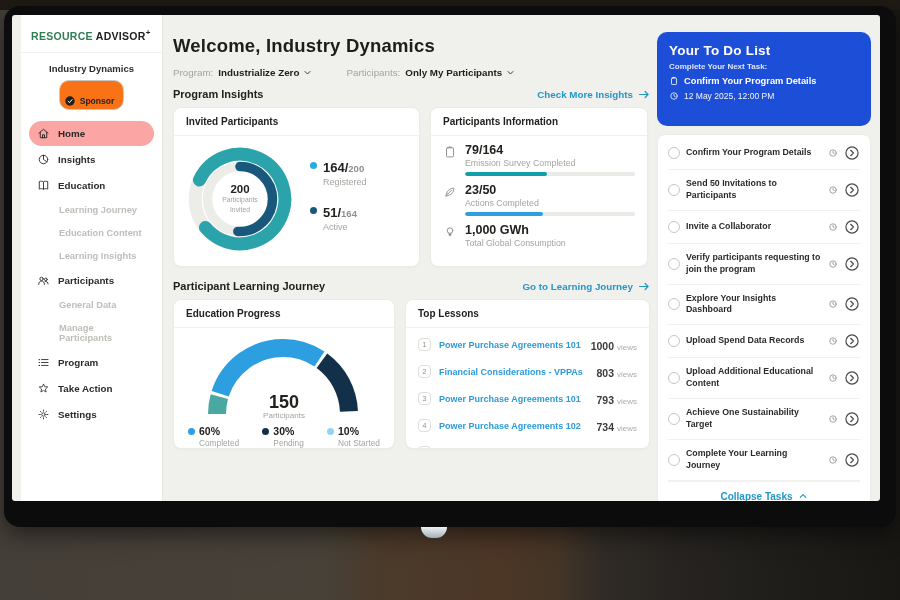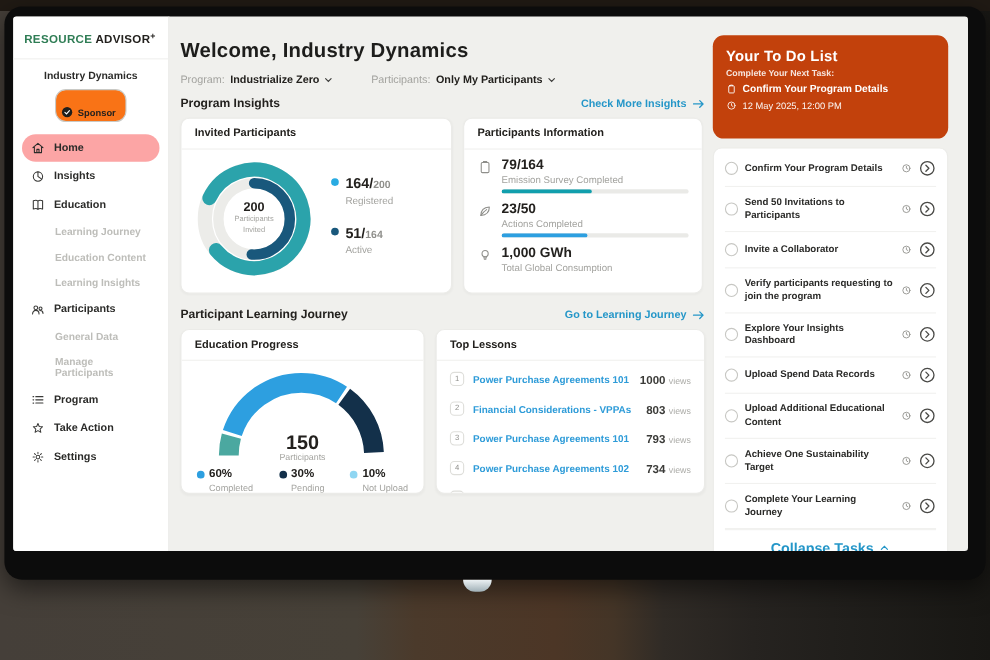--- a/index.html
+++ b/index.html
@@ -4,21 +4,21 @@
 <style>
   *{box-sizing:border-box;margin:0;padding:0}
   body{position:relative;width:900px;height:600px;margin:0;overflow:hidden;background:#39332D;
        font-family:"Liberation Sans","DejaVu Sans",sans-serif;}
   svg{display:block}
   
   .bg-bands{position:absolute;inset:0;background:linear-gradient(90deg,#453F39 0%,#474138 36%,#4B3A2B 42%,#4C3626 56%,#443527 62%,#302B26 67%,#262320 76%,#211F1C 84%,#181714 100%);}
   .bg-top{position:absolute;left:0;right:0;top:0;height:10px;background:#201A14;}
   .monitor{position:absolute;left:4px;top:6px;width:892px;height:521px;background:#0C0C0C;border-radius:16px;box-shadow:0 8px 22px rgba(0,0,0,.5);}
   .power-led{position:absolute;left:421px;top:527px;width:26px;height:11px;border-radius:0 0 13px 13px;background:linear-gradient(#EDF2F4,#9FAFB6);}
-  .screen{position:absolute;left:12px;top:15px;width:868px;height:486px;background:#F0F0ED;border-radius:3px;overflow:hidden;display:flex;}
+  .screen{position:absolute;left:12px;top:15px;width:868px;height:486px;background:#F0F0ED;border-radius:3px;overflow:hidden;display:flex;justify-content:center;}
   
   .sidebar{width:142px;background:#FFF;border-right:1px solid #E7E7E4;flex-shrink:0;}
   .logo{padding:13px 10px 10px;font-size:10.5px;font-weight:bold;letter-spacing:.3px;border-bottom:1px solid #F0F0EE;white-space:nowrap;}
   .logo .g{color:#2F7D55}.logo .d{color:#23211E}.logo .p{color:#23211E;font-size:8px;vertical-align:super}
   .org{font-size:9.5px;font-weight:bold;color:#2B2B29;text-align:center;margin-top:10px;}
   .badge{display:flex;align-items:center;gap:4px;margin:6px auto 9px;width:fit-content;border:1px solid #C9C9C5;border-radius:10px;padding:14px 9px 2px 4px;font-size:8.5px;font-weight:bold;color:#23211E;background:#f97316;}
   .nav{padding:2px 8px;}
   .nav-item{display:flex;align-items:center;gap:8px;padding:6px 8px;font-size:9.8px;font-weight:bold;color:#2B2B29;border-radius:14px;margin-bottom:1px;cursor:pointer;}
   .nav-item.active{background:#fca5a5;}
   .nav-item.sub{padding-left:30px;color:#BDBDB9;font-size:9.3px;}
@@ -86,21 +86,21 @@
   .todo-date{display:flex;align-items:center;gap:5px;font-size:8.5px;margin-top:5px;opacity:.95;}
   .todo-ring{position:relative;width:62px;height:62px;flex-shrink:0;margin-top:2px;}
   .todo-counter{position:absolute;inset:0;display:flex;align-items:center;justify-content:center;font-size:13px;font-weight:bold;}
   .tasks-card{background:#FFF;border-radius:8px;margin-top:8px;padding:2px 10px 0;border:1px solid #EBEBE8;}
   .task-row{display:flex;align-items:center;gap:6px;padding:8px 0;border-bottom:1px solid #F1F1EF;cursor:pointer;}
   .task-row:last-of-type{border-bottom:none;}
   .task-check{width:12px;height:12px;border:1.4px solid #C7C7C3;border-radius:50%;flex-shrink:0;cursor:pointer;}
   .task-label{flex:1;font-size:8.8px;font-weight:bold;color:#2B2B29;line-height:1.35;}
   .task-clock{color:#8F8F8B;flex-shrink:0;display:flex;}
   .task-go{color:#4A4A47;flex-shrink:0;display:flex;cursor:pointer;}
-  .collapse-row{display:flex;align-items:center;justify-content:center;gap:5px;padding:9px 0 10px;color:#2496C8;font-size:13px;font-weight:bold;border-top:1px solid #F1F1EF;cursor:pointer;}
+  .collapse-row{display:flex;align-items:center;justify-content:center;gap:5px;padding:9px 0 10px;color:#2496C8;font-size:10px;font-weight:bold;border-top:1px solid #F1F1EF;cursor:pointer;}
 </style>
 </head>
 <body>
 
 <div class="bg-bands"></div>
 <div class="bg-top"></div>
 <div class="monitor"></div>
 <div class="power-led"></div>
 
 <div class="screen">
@@ -338,21 +338,21 @@
                 <span class="dot" style="margin-top: 0px; background: rgb(19, 48, 74);"></span>
                 <span>30%</span>
               </div>
             <div class="gl-lab">Pending</div>
           </div>
           <div class="gl-item">
             <div class="gl-top">
                 <span class="dot" style="margin-top: 0px; background: rgb(143, 214, 242);"></span>
                 <span>10%</span>
               </div>
-            <div class="gl-lab">Not Upload</div>
+            <div class="gl-lab">Not Started</div>
           </div>
         </div>
       </div>
 
       <div class="card lessons">
         <div class="card-title">Top Lessons</div>
         <div class="lessons-body">
           <div class="lesson-row">
             <span class="rank">1</span>
             <span class="lesson-title">Power Purchase Agreements 101</span>
@@ -377,21 +377,21 @@
             <span class="rank">5</span>
             <span class="lesson-title">Power Purchase Agreements 103</span>
             <span><span class="views-num">600</span></span>
           </div>
         </div>
       </div>
     </div>
   </div>
 
   <div class="right">
-    <div class="todo-card" style="background: #c2410c;">
+    <div class="todo-card" style="background: #1d4ed8;">
       <div class="todo-left">
         <div class="todo-title">Your To Do List</div>
         <div class="todo-sub">Complete Your Next Task:</div>
         <div class="todo-task">
           <svg width="10" height="10" viewBox="0 0 20 20" fill="none" stroke="#FFF" stroke-width="1.6" stroke-linecap="round">
               <rect x="5" y="4" width="10" height="13" rx="1.5"></rect>
               <path d="M8 4 V2.8 H12 V4"></path>
             </svg>
           <span>Confirm Your Program Details</span>
         </div>

